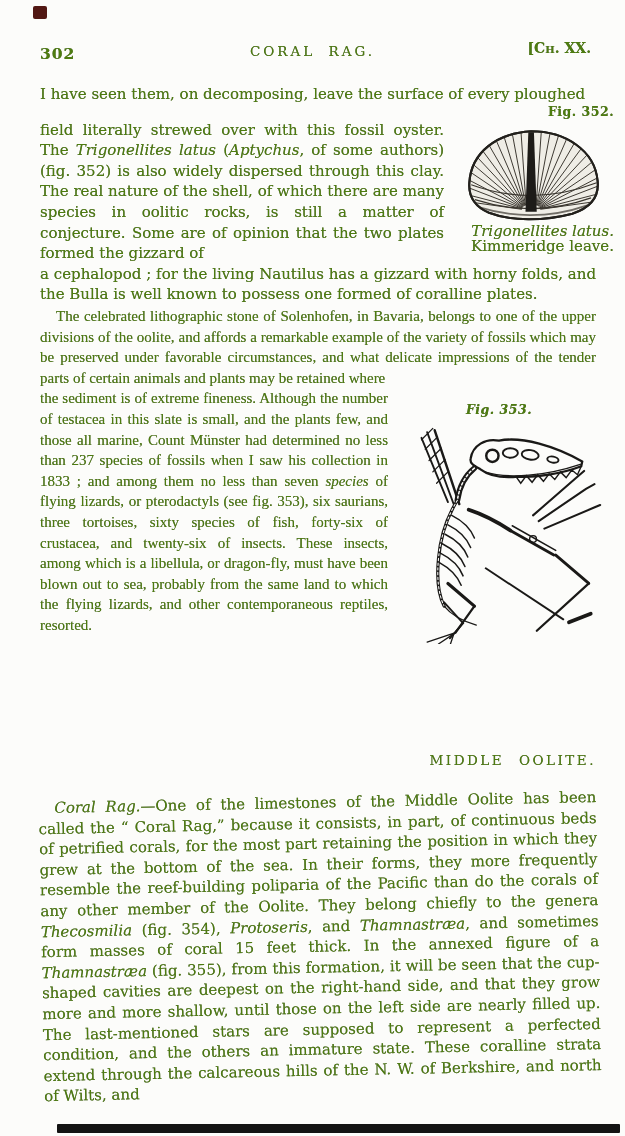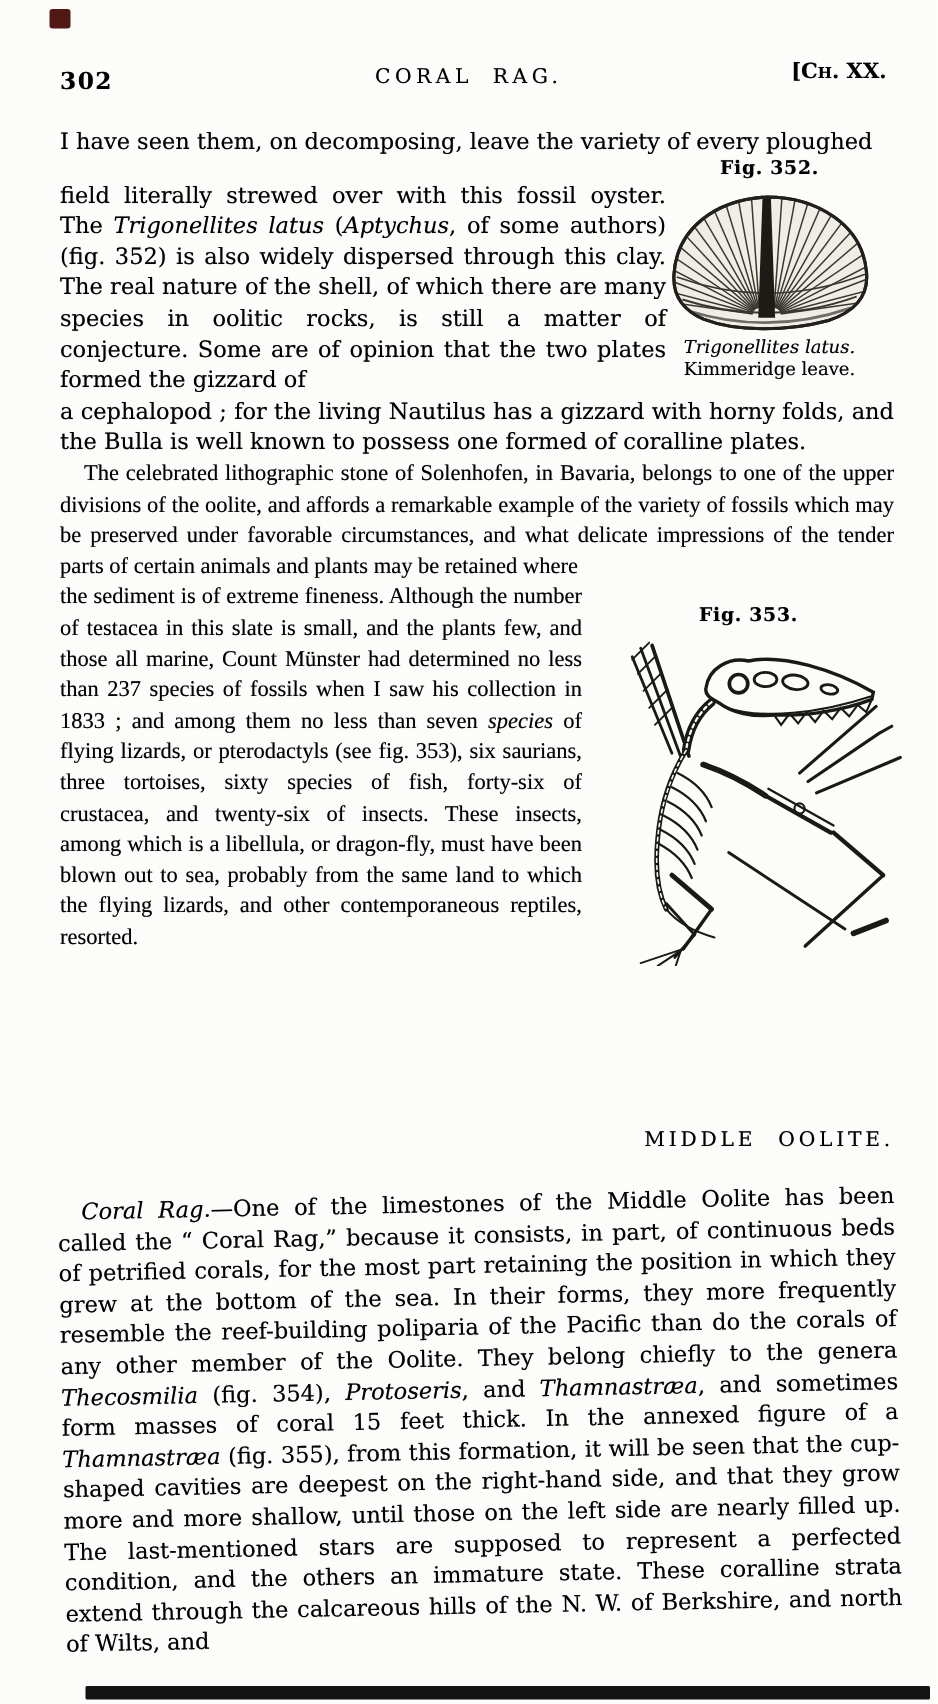--- a/index.html
+++ b/index.html
@@ -1,18 +1,18 @@
 <!DOCTYPE html>
 <html lang="en"><head>
 <meta charset="utf-8">
 <style>
   html,body{margin:0;padding:0;background:#ffffff;}
   .page{
     position:relative;width:625px;height:1136px;overflow:hidden;
-    background:#fcfcfa;color:#000000;
+    background:#fcfcfa;color:#4d7c0f;
     font-family:"DejaVu Serif","Liberation Serif",serif;
     text-shadow:0 0 .45px rgba(20,20,20,.55);
     -webkit-hyphens:auto;hyphens:auto;
   }
   .body-text{font-size:15px;line-height:20.6px;text-align:justify;}
   
   .hdr-num{position:absolute;left:40px;top:44px;font-size:15.5px;font-weight:700;letter-spacing:1px;}
   .hdr-title{position:absolute;left:0;top:43px;width:100%;text-align:center;font-size:13.5px;letter-spacing:3px;word-spacing:6px;}
   .hdr-ch{position:absolute;right:34px;top:40px;font-size:14px;font-weight:700;font-variant:small-caps;}
   
@@ -20,45 +20,45 @@
   .p1 .narrow{width:404px;margin-top:15px;}
   .p2{position:absolute;left:40px;top:306px;width:556px;font-family:Liberation Serif, serif;}
   .p2 .wide{text-indent:16px;}
   .p2 .narrow{width:348px;}
   .heading{position:absolute;left:40px;top:752px;width:556px;text-align:right;
            font-size:13.5px;letter-spacing:2.5px;word-spacing:8px;}
   .p3{position:absolute;left:38px;top:787px;width:558px;text-indent:16px;
       transform:rotate(-1.15deg);transform-origin:100% 0;}
   
   .figure{position:absolute;text-align:center;}
-  .fig352{left:432px;top:104px;width:162px;}
+  .fig352{left:452px;top:104px;width:162px;text-align:right;}
   .fig353{left:386px;top:402px;width:226px;}
   .fig-label{font-size:12.5px;font-weight:700;letter-spacing:.5px;}
   .fig352 .fig-label{margin-bottom:2px;}
-  .fig353 .fig-label{}
-  .fig-caption{font-size:12px;line-height:14.6px;}
+  .fig353 .fig-label{font-style:italic;}
+  .fig-caption{font-size:15px;line-height:14.6px;}
   .fig-caption .sp{display:block;}
   svg{display:block;margin:0 auto;}
   
   .stamp{position:absolute;left:33px;top:6px;width:14px;height:13px;background:#521813;border-radius:2px;}
   .scan-bar{position:absolute;left:57px;top:1124px;width:563px;height:9px;background:#131313;border-radius:1px;}
 </style>
 </head>
 <body>
 
 <div class="page">
 
   <div class="stamp"></div>
 
   <span class="hdr-num">302</span>
   <span class="hdr-title">CORAL RAG.</span>
   <span class="hdr-ch">[Ch. XX.</span>
 
   <div class="p1 body-text">
-    <div>I have seen them, on decomposing, leave the variety of every ploughed</div>
+    <div>I have seen them, on decomposing, leave the surface of every ploughed</div>
     <div class="narrow"><span>field literally strewed over with this fossil oyster. The </span><i>Trigonellites latus</i><span> (</span><i>Aptychus</i><span>, of some authors) (fig. 352) is also widely dispersed through this clay. The real nature of the shell, of which there are many species in oolitic rocks, is still a matter of conjecture. Some are of opinion that the two plates formed the gizzard of</span></div>
     <div><span>a cephalopod ; for the living Nautilus has a gizzard with horny folds, and the Bulla is well known to possess one formed of coralline plates.</span></div>
   </div>
 
   <div class="figure fig352">
     <div class="fig-label">Fig. 352.</div>
     <svg width="150" height="103" viewBox="0 0 160 110">
       <defs>
         <clipPath id="shellClip">
           <path d="M12,66 C14,33 42,13 78,11 C114,11 146,31 149,64 C151,82 140,93 122,99 C92,107 56,107 33,98 C17,91 11,80 12,66 Z"></path>

